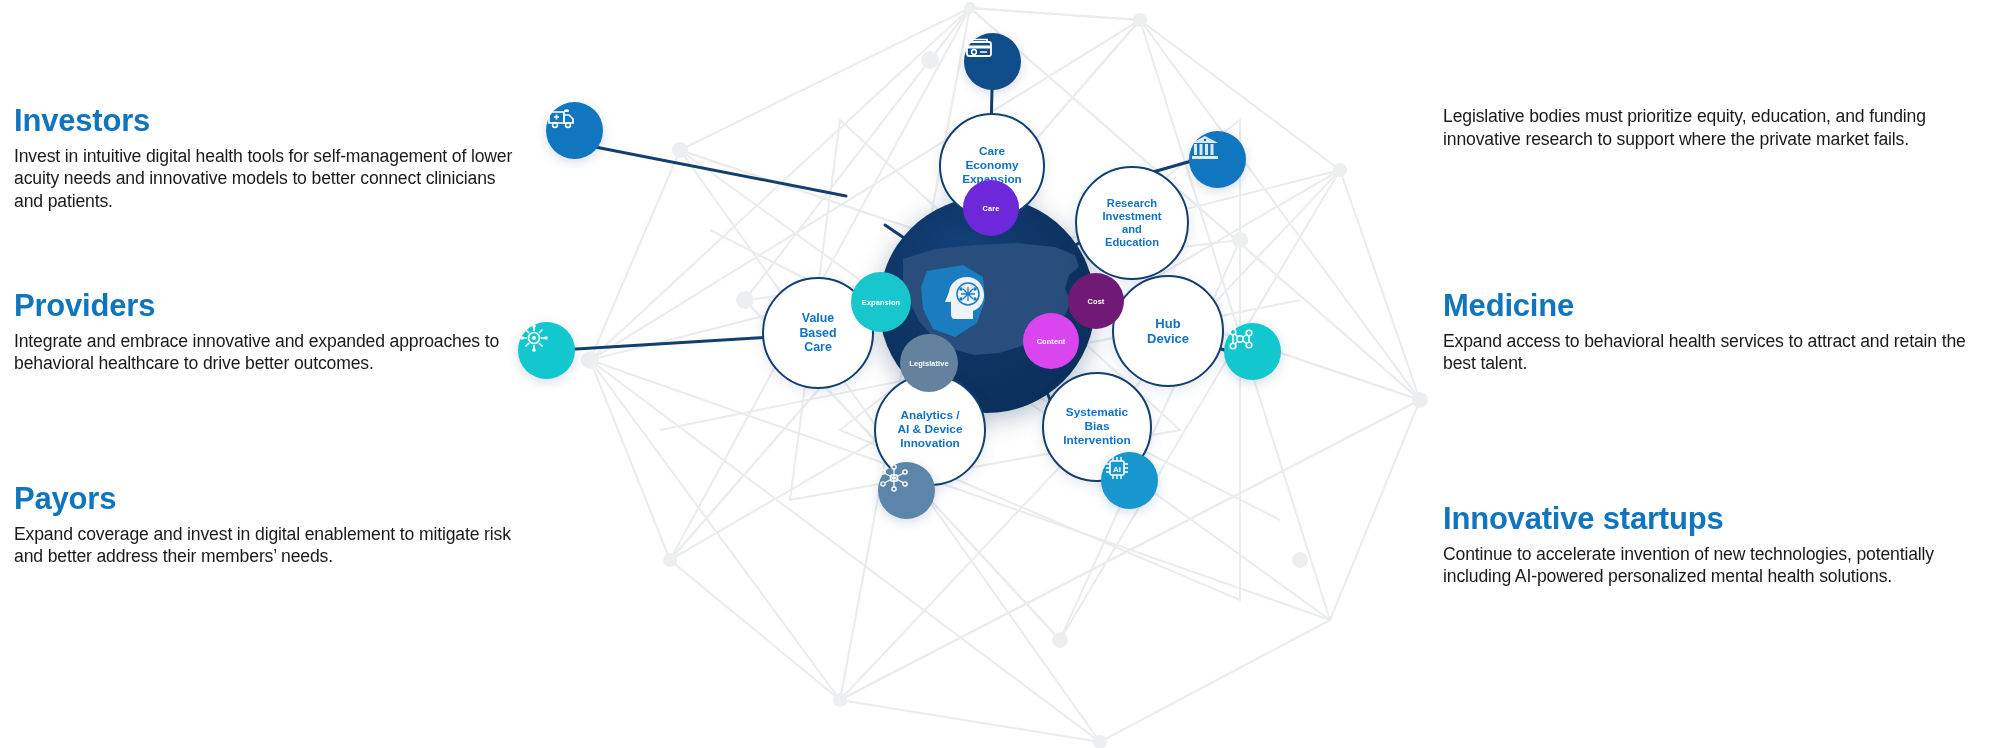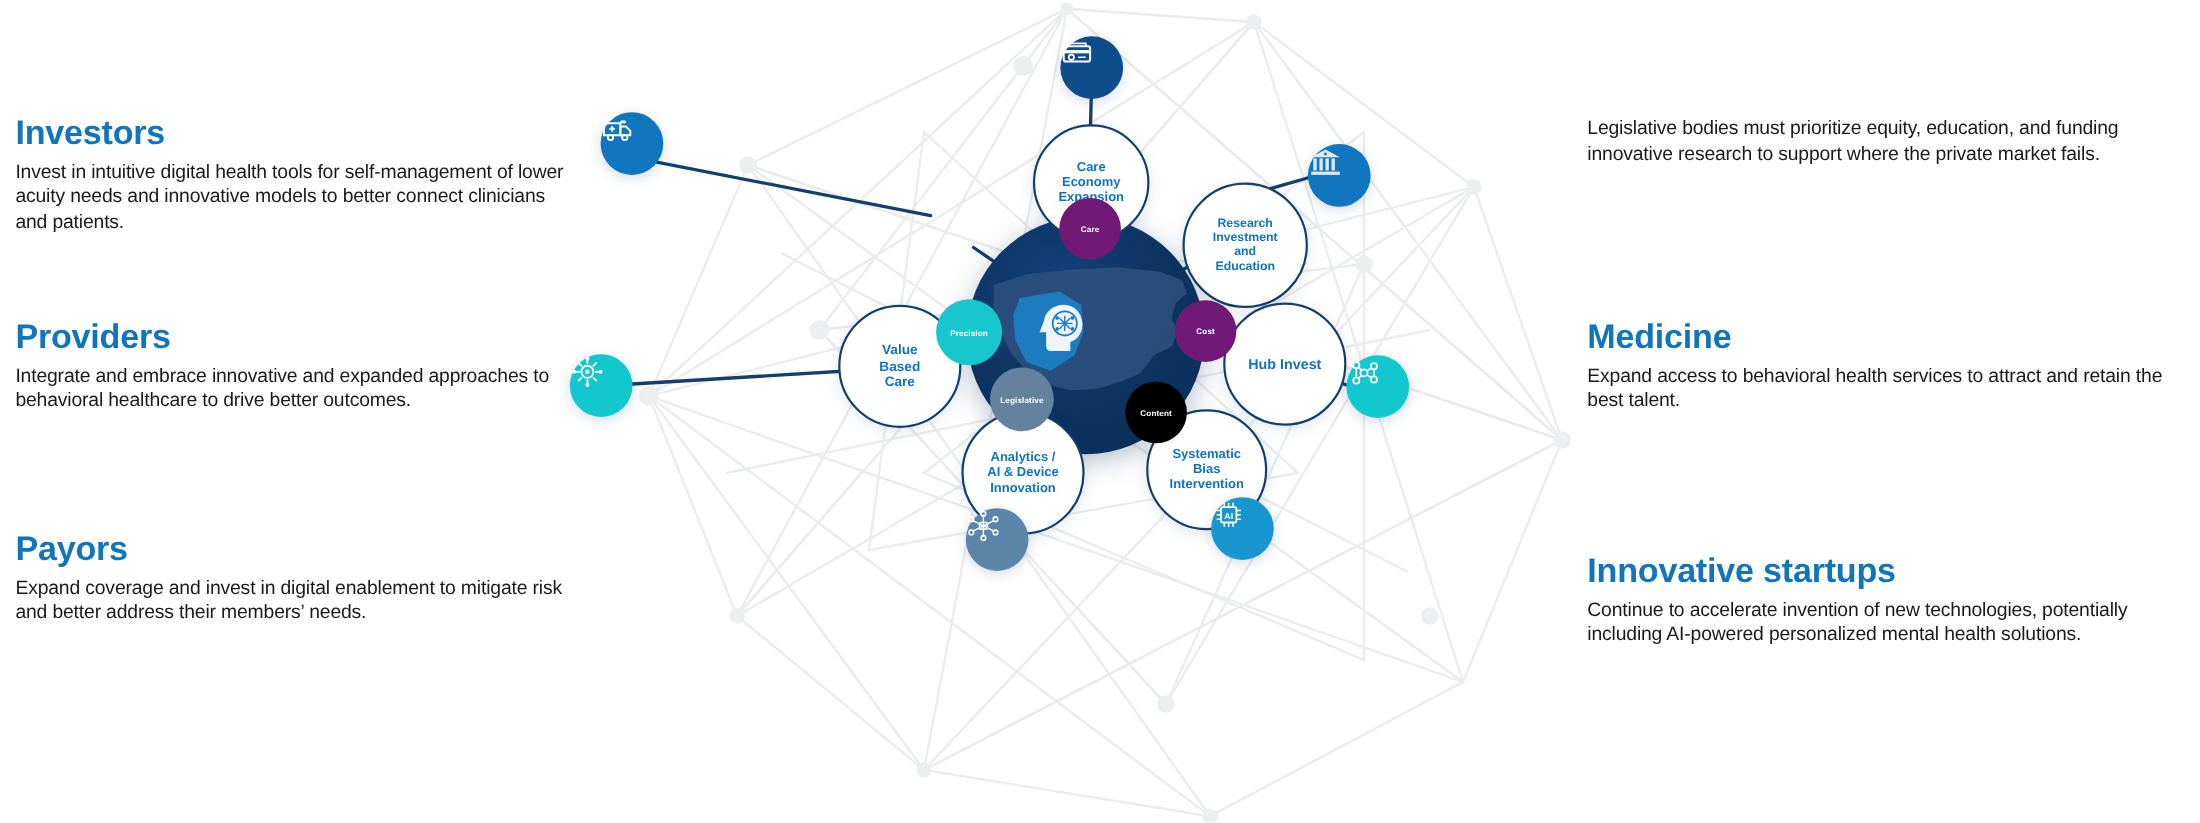--- a/index.html
+++ b/index.html
@@ -228,55 +228,55 @@
           <circle cx="31" cy="19" r="11" fill="none" stroke="#1a7ec4" stroke-width="1.6"></circle>
           <path d="M24 19 h14 M31 12 v14 M26 14 l10 10 M36 14 l-10 10" stroke="#1a7ec4" stroke-width="1.3" fill="none"></path>
           <circle cx="24" cy="14" r="1.7" fill="#1a7ec4"></circle>
           <circle cx="38" cy="14" r="1.7" fill="#1a7ec4"></circle>
           <circle cx="24" cy="24" r="1.7" fill="#1a7ec4"></circle>
           <circle cx="38" cy="24" r="1.7" fill="#1a7ec4"></circle>
         </g>
       </svg>
     </div>
 
-    <div class="chip" style="left:423px; top:180px; width:56px; height:56px; background:#701a75;">
+    <div class="chip" style="left:423px; top:180px; width:56px; height:56px; background:#6d28d9;">
       <span>Care</span>
     </div>
 
     <div class="chip" style="left:311px; top:272px; width:60px; height:60px; background:#18c6ce;">
-      <span>Precision</span>
+      <span>Expansion</span>
     </div>
 
     <div class="chip" style="left:528px; top:273px; width:56px; height:56px; background:#701a75;">
       <span>Cost</span>
     </div>
 
     <div class="chip" style="left:360px; top:334px; width:58px; height:58px; background:#64829d;">
       <span>Legislative</span>
     </div>
 
-    <div class="chip" style="left:483px; top:347px; width:56px; height:56px; background:#000000;">
+    <div class="chip" style="left:483px; top:313px; width:56px; height:56px; background:#d946ef;">
       <span>Content</span>
     </div>
 
     <div class="node" style="left:399px; top:113px; width:106px; height:106px; font-size:11.8px;">
       <span>Care Economy Expansion</span>
     </div>
 
 
     <div class="node" style="left:535px; top:166px; width:114px; height:114px; font-size:11.2px;">
       <span>Research Investment and Education</span>
     </div>
 
     <div class="node" style="left:222px; top:277px; width:112px; height:112px; font-size:12.4px;">
       <span>Value Based Care</span>
     </div>
 
     <div class="node" style="left:572px; top:275px; width:112px; height:112px; font-size:13px;">
-      <span>Hub Invest</span>
+      <span>Hub Device</span>
     </div>
 
     <div class="node" style="left:334px; top:374px; width:112px; height:112px; font-size:11.8px;">
       <span>Analytics / AI &amp; Device Innovation</span>
     </div>
 
     <div class="node" style="left:502px; top:372px; width:110px; height:110px; font-size:11.8px;">
       <span>Systematic Bias Intervention</span>
     </div>
 

